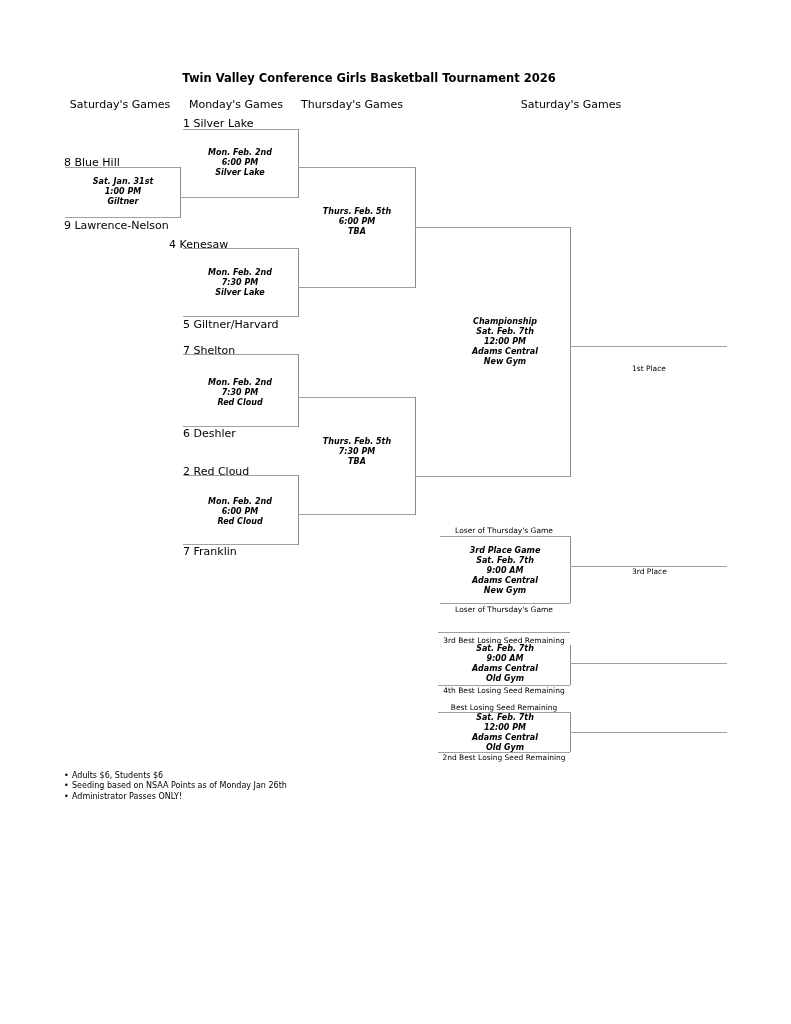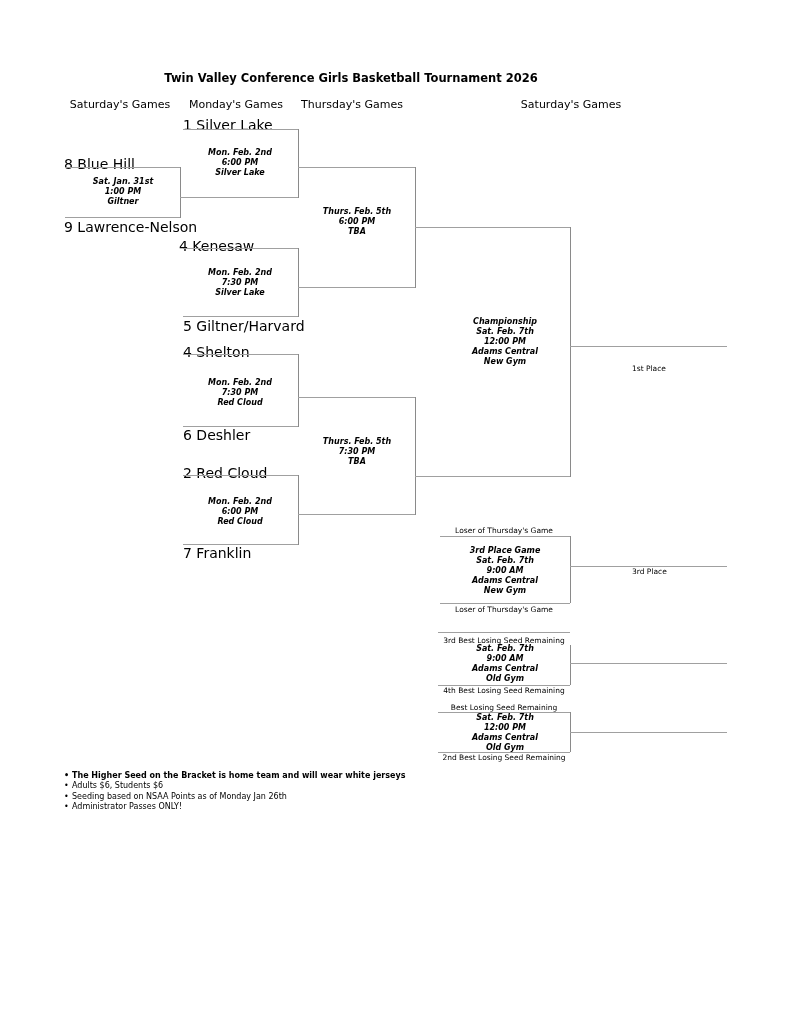--- a/index.html
+++ b/index.html
@@ -4,28 +4,28 @@
 <style>
   html,body { margin:0; padding:0; background:#ffffff; }
   .page {
     position:relative; width:791px; height:1024px; background:#ffffff;
     font-family:"DejaVu Sans","Liberation Sans",sans-serif; color:#000;
     overflow:hidden;
   }
   .hl { position:absolute; height:1px; background:#a0a0a0; }
   .vl { position:absolute; width:1px; background:#8a8a8a; }
   .title {
-    position:absolute; left:0; top:71px; width:702px; text-align:center;
+    position:absolute; left:18px; top:71px; width:702px; text-align:center;
     font-size:11.5px; font-weight:bold; letter-spacing:0px;
   }
   .colhead {
     position:absolute; font-size:11px; font-weight:normal; white-space:nowrap;
     transform:translateX(-50%);
   }
-  .seed { position:absolute; font-size:14px; white-space:nowrap;text-align:center; }
+  .seed { position:absolute; font-size:11px; white-space:nowrap;text-align:center; }
   .game {
     position:absolute; transform:translateX(-50%); text-align:center;
     font-size:8px; font-weight:bold; line-height:10px; white-space:nowrap;font-style:italic;
   }
   .participant {
     position:absolute; transform:translateX(-50%); text-align:center;
     font-size:7.5px; white-space:nowrap;
   }
   .result { position:absolute; font-size:7.5px; white-space:nowrap; }
   .notes { position:absolute; left:64px; top:771px; font-size:8px; line-height:10.4px; }
@@ -59,41 +59,41 @@
   <div class="hl" style="left:183px; top:129px; width:115px;"></div>
   <div class="hl" style="left:180px; top:197px; width:118px;"></div>
   <div class="vl" style="left:298px; top:129px; height:69px;"></div>
   <div class="hl" style="left:298px; top:167px; width:117px;"></div>
   <div class="game" style="left:240px; top:148px;">
     <div>Mon. Feb. 2nd</div>
     <div>6:00 PM</div>
     <div>Silver Lake</div>
   </div>
 
-  <div class="seed" style="left:179px; top:238px;">4 Kenesaw</div>
+  <div class="seed" style="left:169px; top:238px;">4 Kenesaw</div>
   <div class="seed" style="left:183px; top:318px;">5 Giltner/Harvard</div>
   <div class="hl" style="left:183px; top:248px; width:115px;"></div>
   <div class="hl" style="left:183px; top:316px; width:115px;"></div>
   <div class="vl" style="left:298px; top:248px; height:69px;"></div>
   <div class="hl" style="left:298px; top:287px; width:117px;"></div>
   <div class="game" style="left:240px; top:268px;">
     <div>Mon. Feb. 2nd</div>
     <div>7:30 PM</div>
     <div>Silver Lake</div>
   </div>
 
   <div class="vl" style="left:415px; top:167px; height:121px;"></div>
   <div class="hl" style="left:415px; top:227px; width:155px;"></div>
   <div class="game" style="left:357px; top:207px;">
     <div>Thurs. Feb. 5th</div>
     <div>6:00 PM</div>
     <div>TBA</div>
   </div>
 
-  <div class="seed" style="left:183px; top:344px;">4 Shelton</div>
+  <div class="seed" style="left:183px; top:344px;">7 Shelton</div>
   <div class="seed" style="left:183px; top:427px;">6 Deshler</div>
   <div class="hl" style="left:183px; top:354px; width:115px;"></div>
   <div class="hl" style="left:183px; top:426px; width:115px;"></div>
   <div class="vl" style="left:298px; top:354px; height:73px;"></div>
   <div class="hl" style="left:298px; top:397px; width:117px;"></div>
   <div class="game" style="left:240px; top:378px;">
     <div>Mon. Feb. 2nd</div>
     <div>7:30 PM</div>
     <div>Red Cloud</div>
   </div>
@@ -164,19 +164,18 @@
   <div class="vl" style="left:570px; top:712px; height:40px;"></div>
   <div class="hl" style="left:570px; top:732px; width:157px;"></div>
   <div class="game" style="left:505px; top:713px;">
     <div>Sat. Feb. 7th</div>
     <div>12:00 PM</div>
     <div>Adams Central</div>
     <div>Old Gym</div>
   </div>
 
   <div class="notes">
-    <div class="note bold"><span class="bullet">•</span><span>The Higher Seed on the Bracket is home team and will wear white jerseys</span></div>
     <div class="note"><span class="bullet">•</span><span>Adults $6, Students $6</span></div>
     <div class="note"><span class="bullet">•</span><span>Seeding based on NSAA Points as of Monday Jan 26th</span></div>
     <div class="note"><span class="bullet">•</span><span>Administrator Passes ONLY!</span></div>
   </div>
 
 </div>
 
 </body></html>

